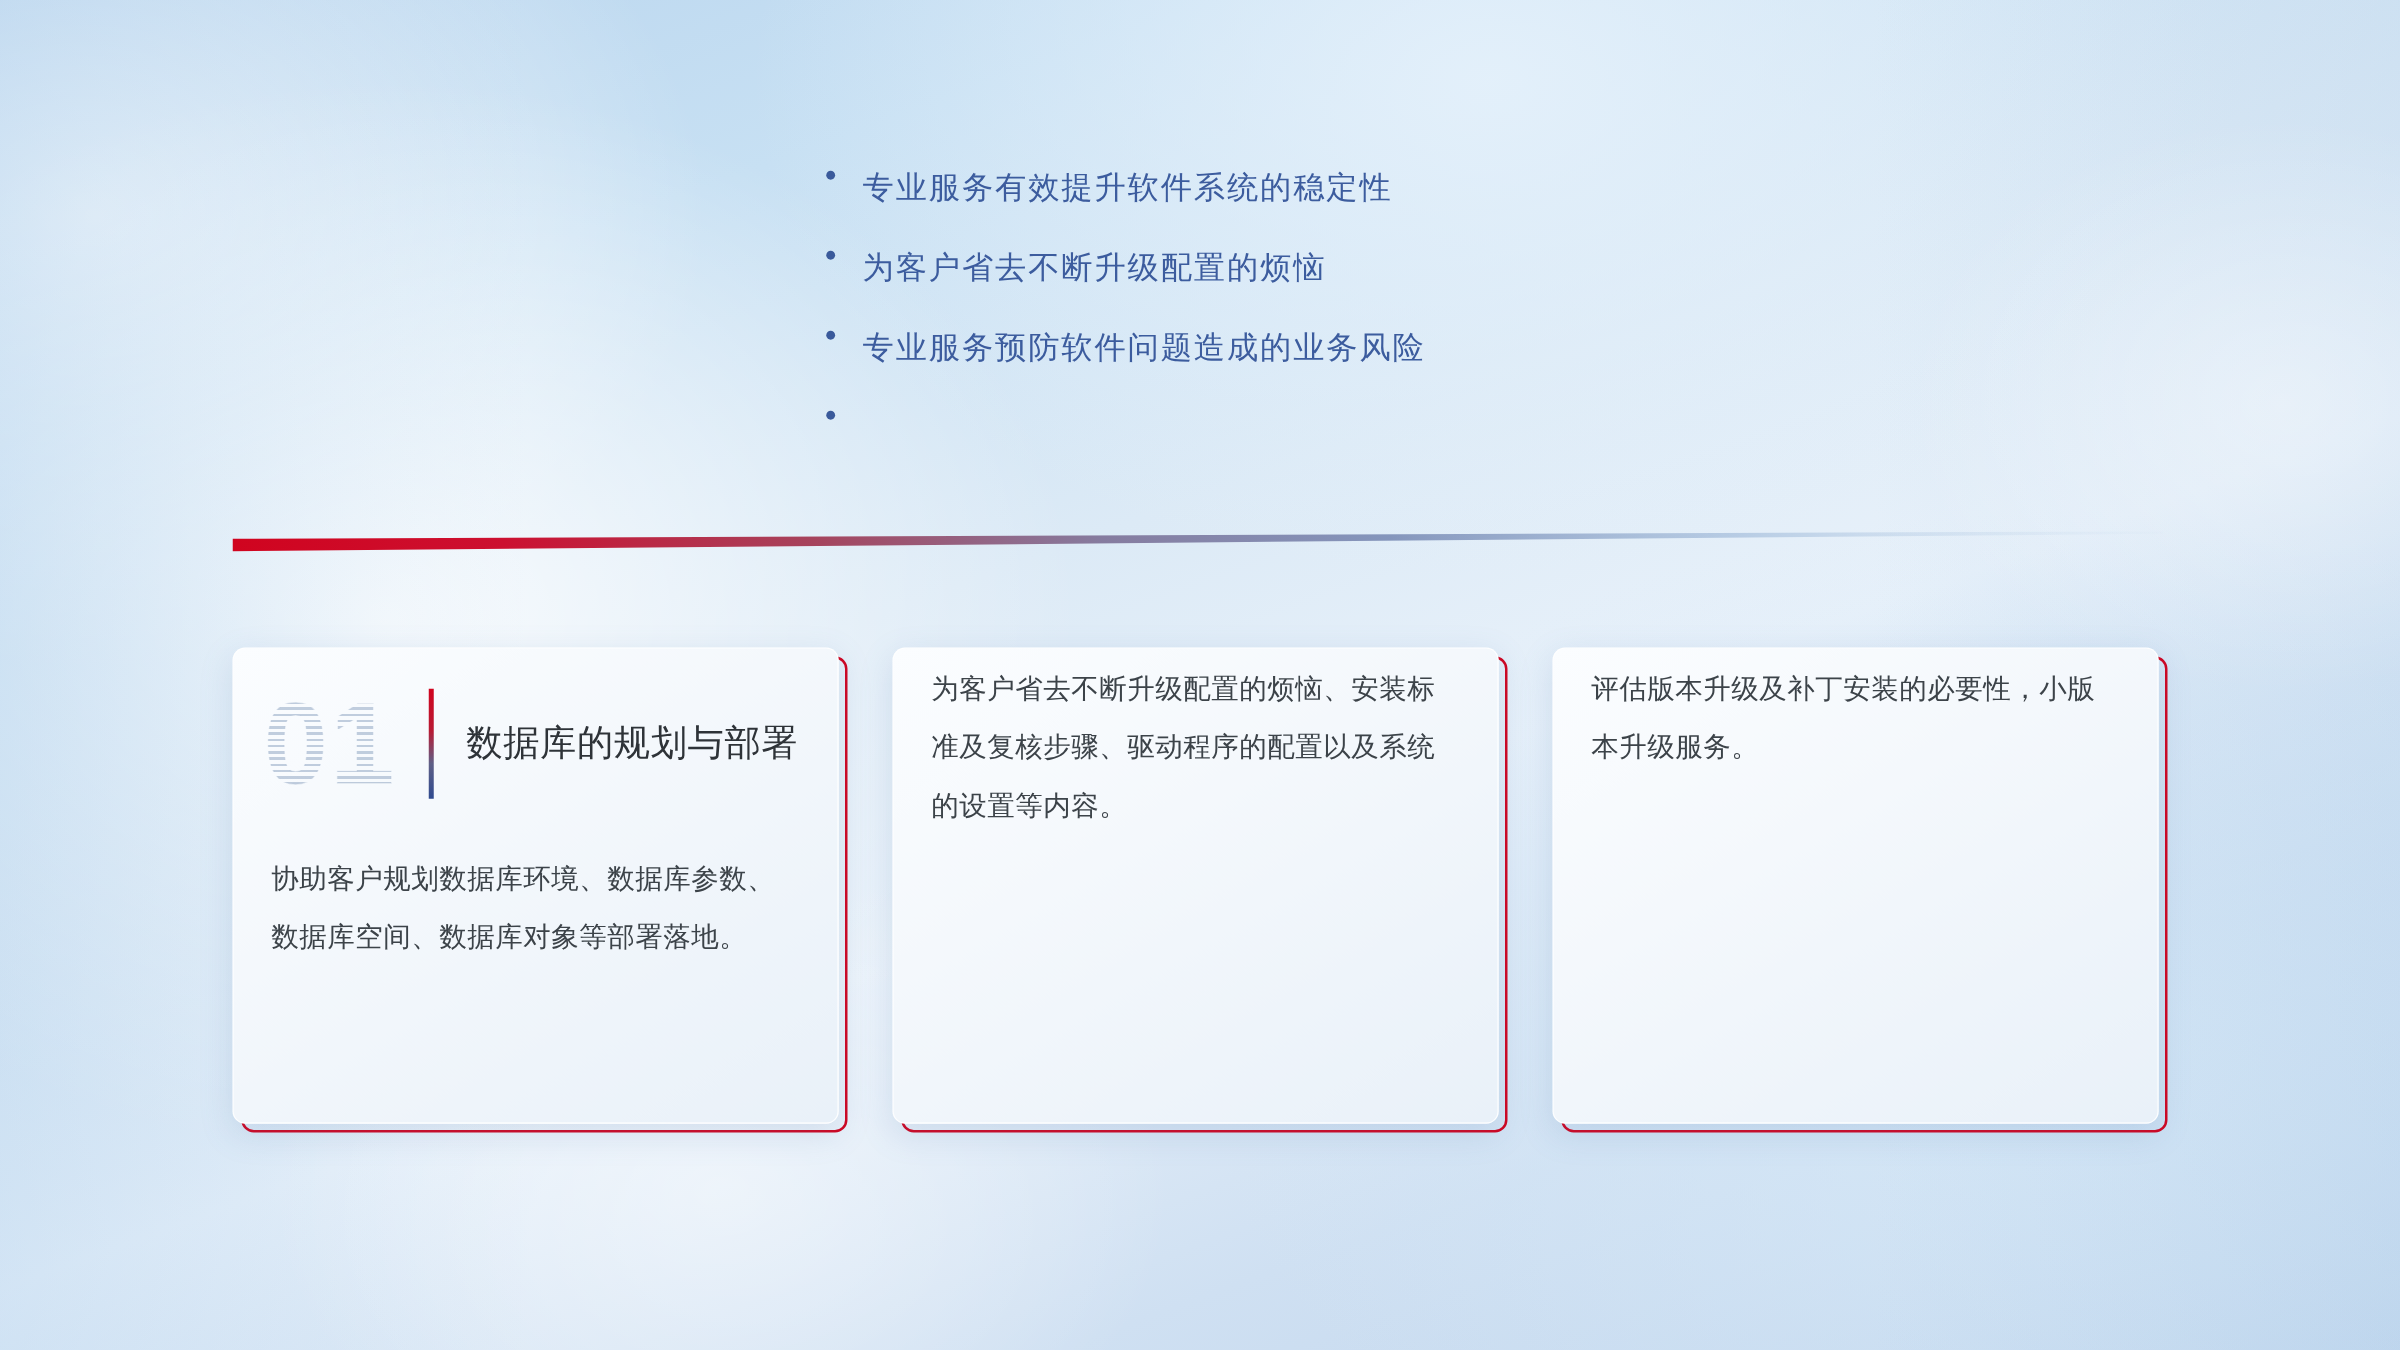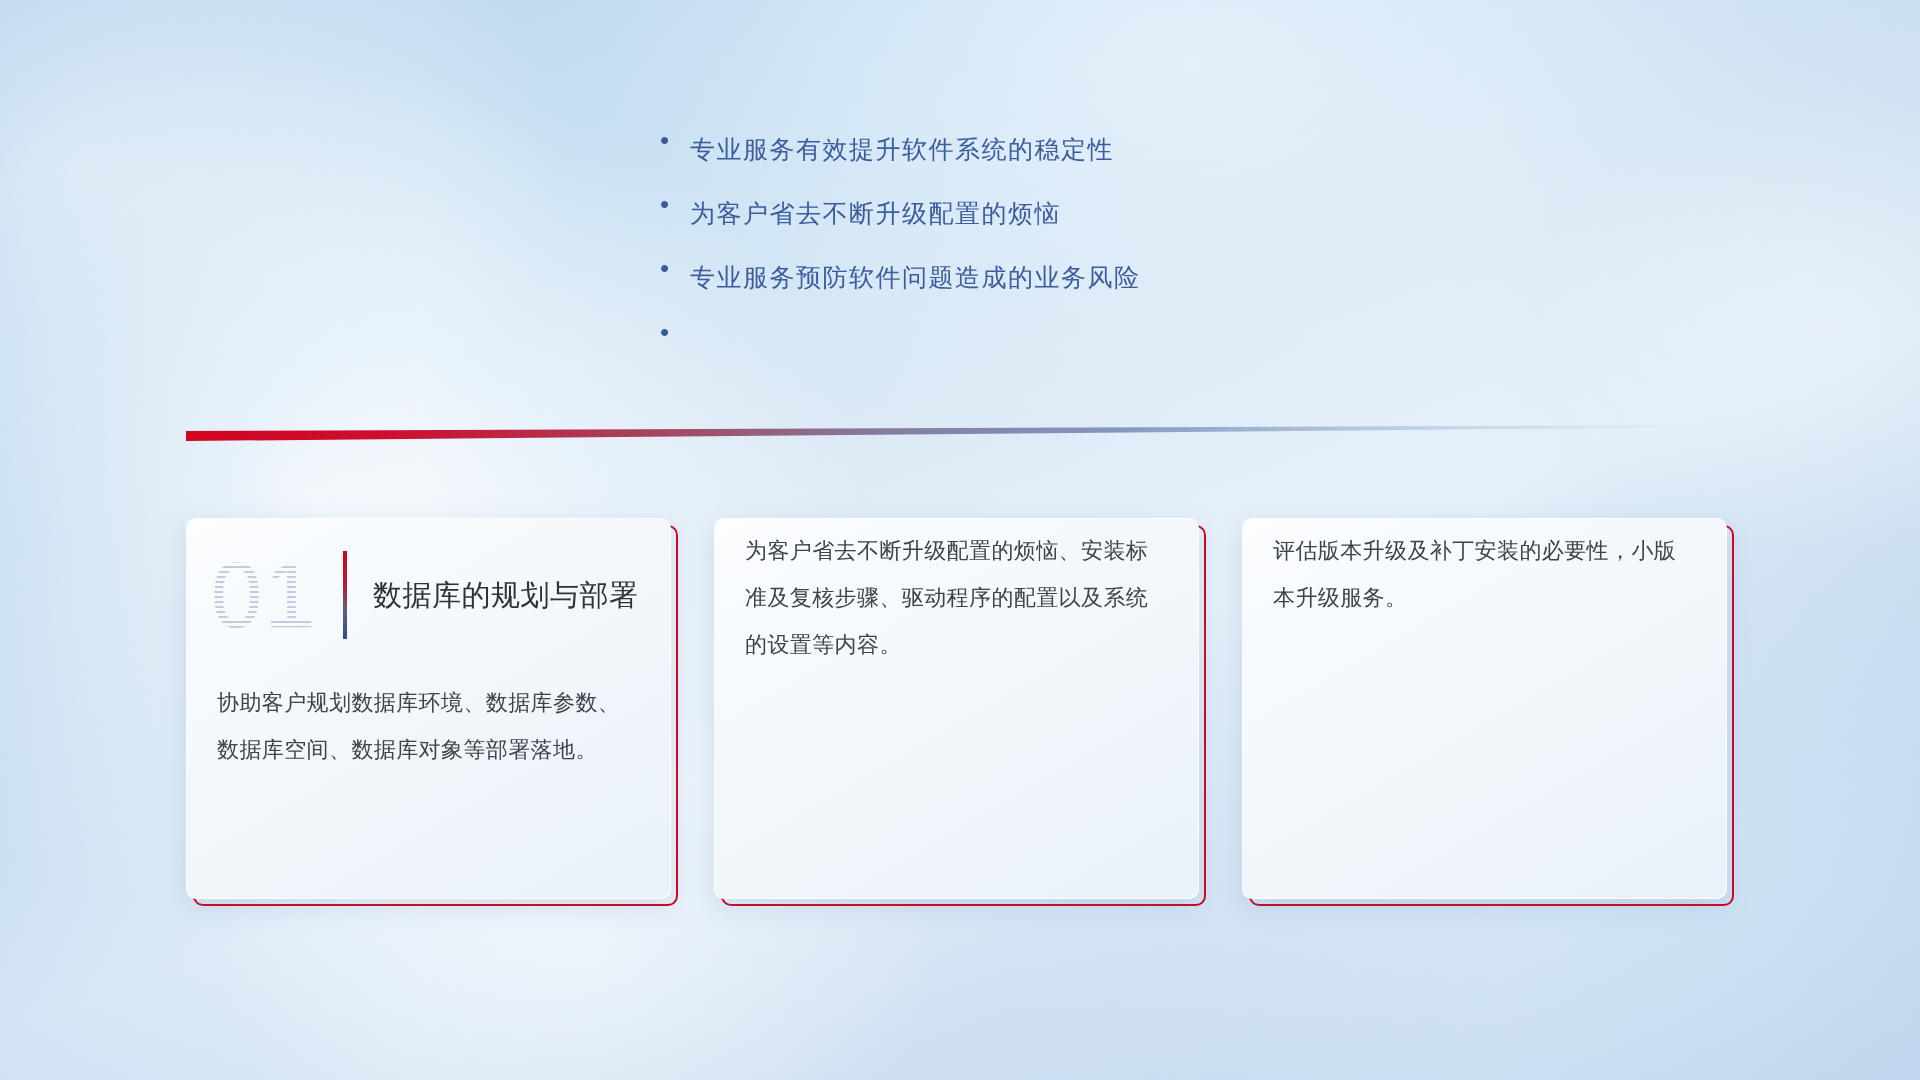--- a/index.html
+++ b/index.html
@@ -127,21 +127,21 @@
     display: flex;
     align-items: center;
     padding: 0 0 0 24px;
   }
   .card-num {
     position: relative;
     flex: 0 0 128px;
     width: 128px;
     height: 108px;
     font-size: 92px;
-    font-weight: 400;
+    font-weight: 700;
     line-height: 108px;
     letter-spacing: 2px;
     color: #93a8c4;
     opacity: 0.55;
     -webkit-text-stroke: 1px rgba(120,145,180,0.35);
     
     -webkit-mask-image: repeating-linear-gradient(
       to bottom,
       rgba(0,0,0,1) 0px, rgba(0,0,0,1) 2px,
       rgba(0,0,0,0) 2px, rgba(0,0,0,0) 5px);

